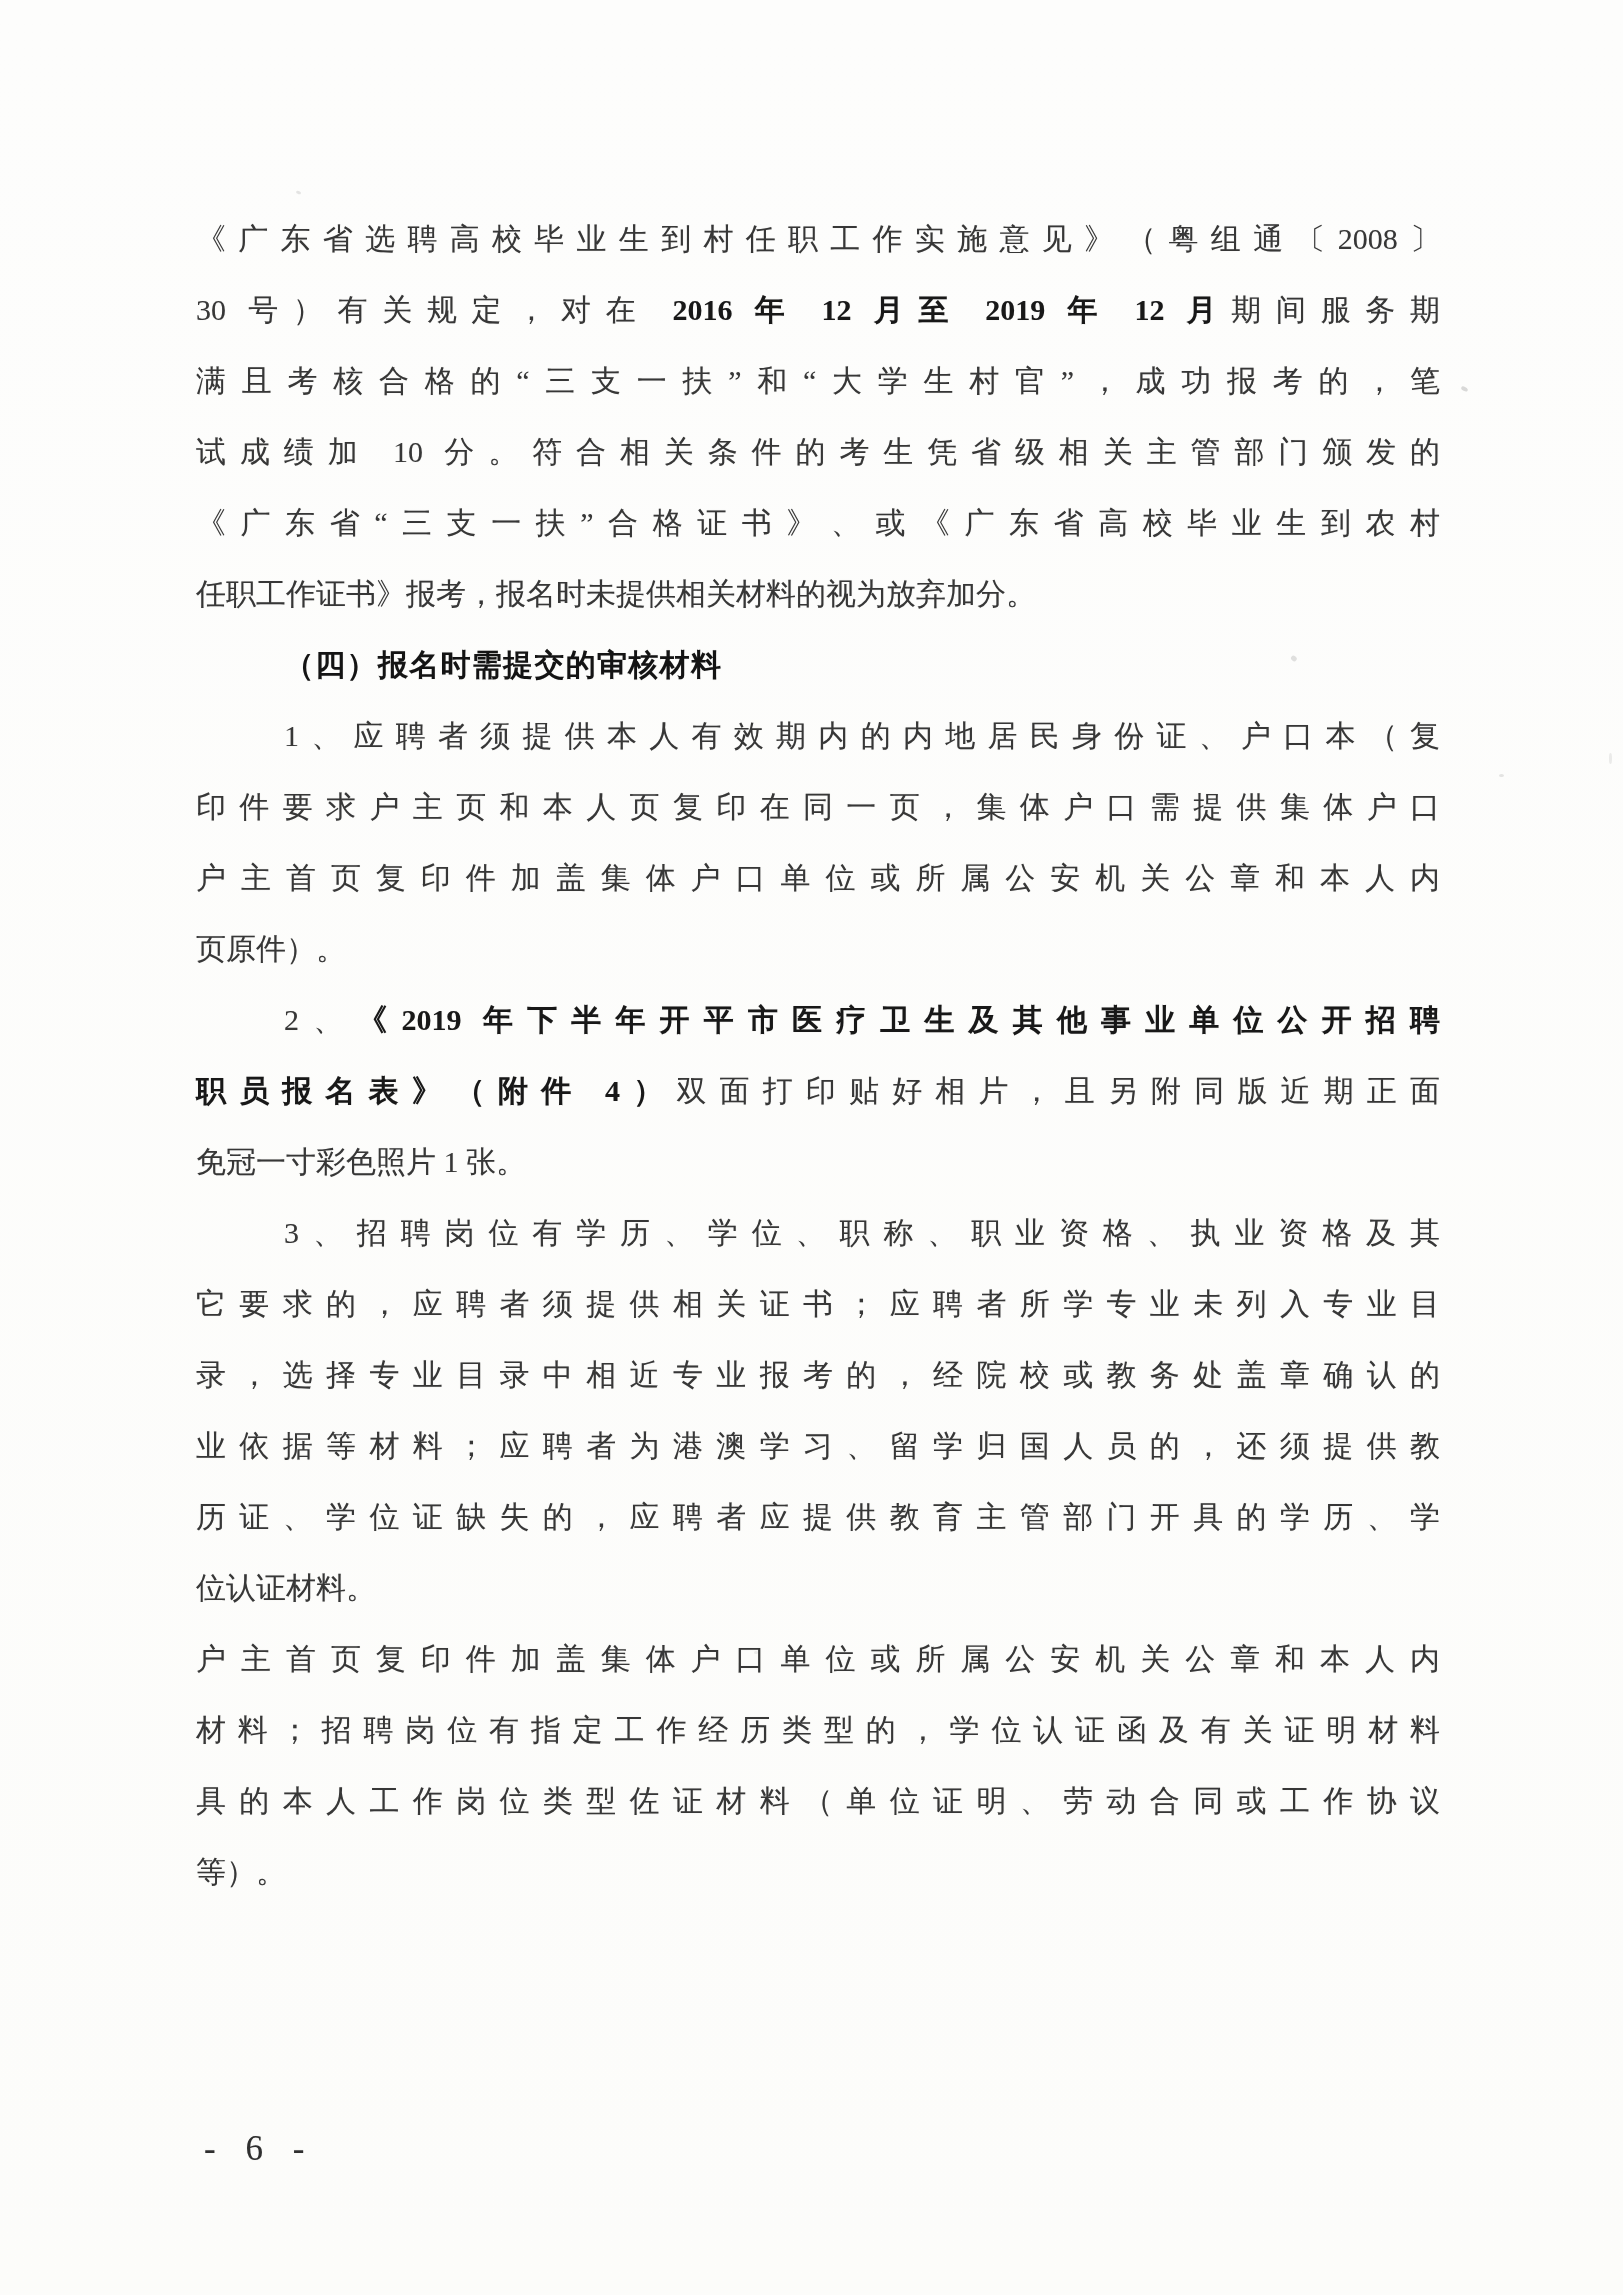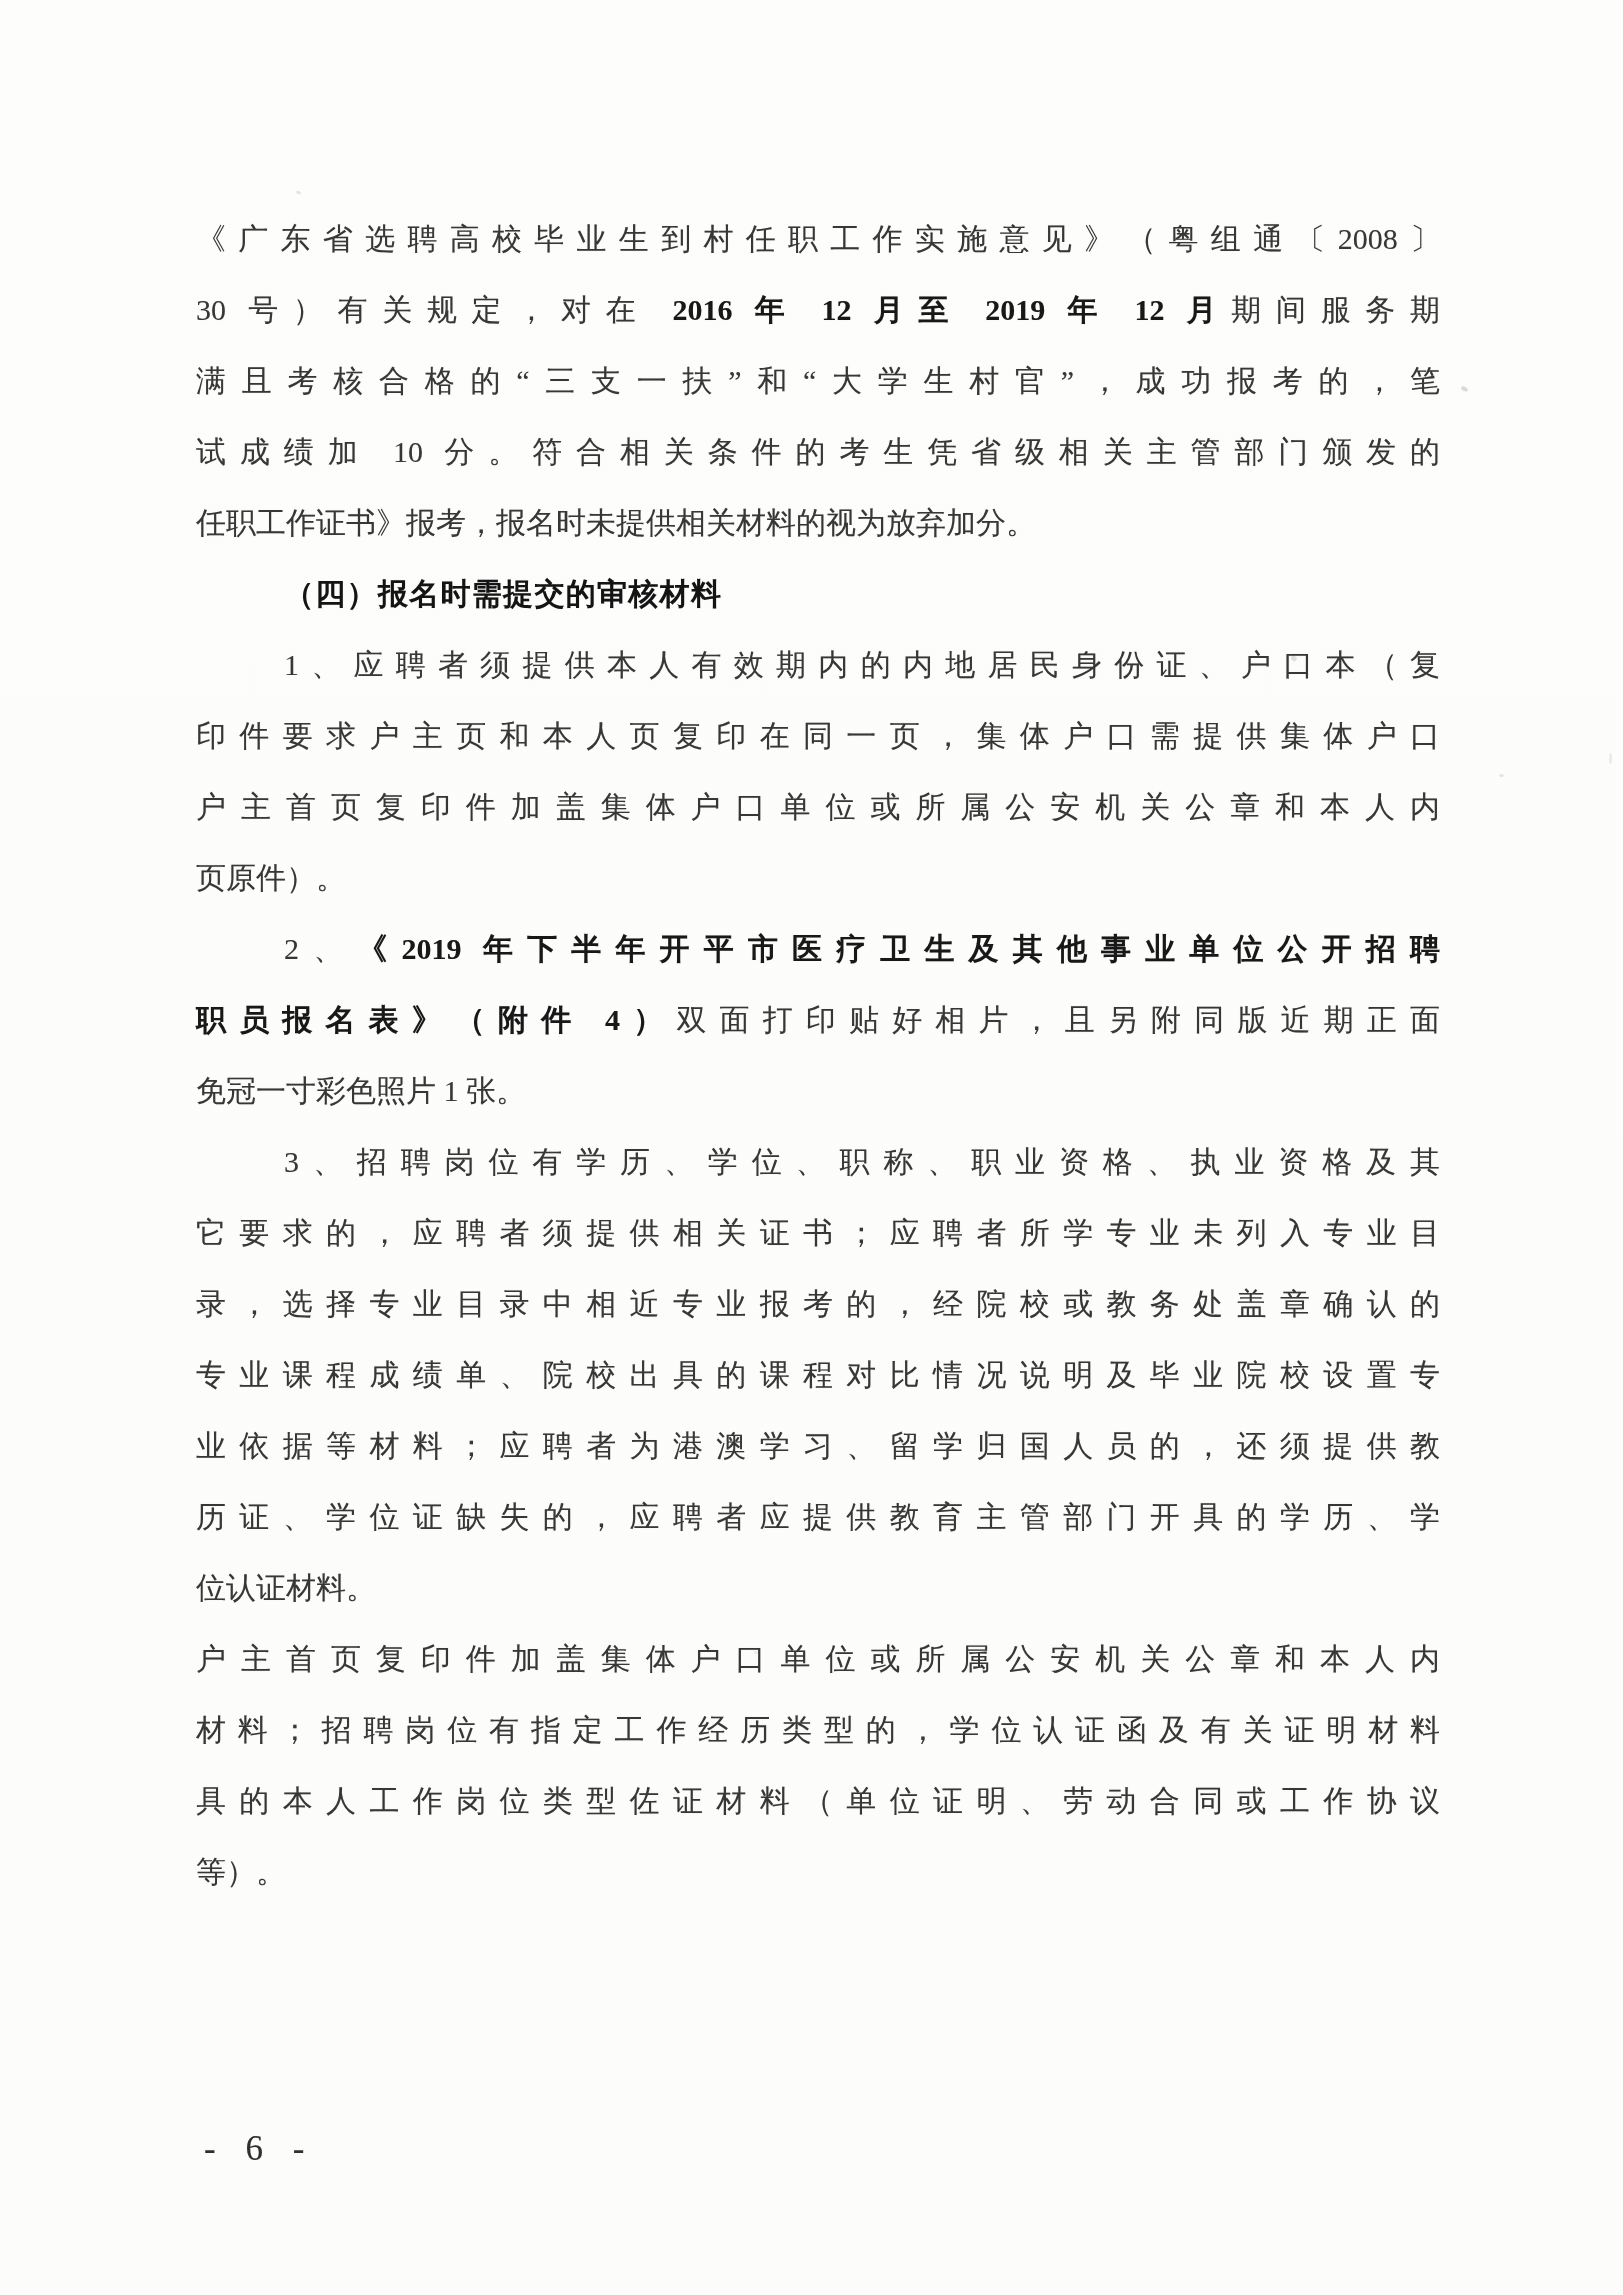--- a/index.html
+++ b/index.html
@@ -75,33 +75,33 @@
 </head>
 <body>
 
 <div id="page">
 
   <div id="text-block">
       <div class="line just"><span class="run">《广东省选聘高校毕业生到村任职工作实施意见》（粤组通〔2008〕</span></div>
       <div class="line just"><span class="run">30 号）有关规定，对在 </span><span class="run b">2016 年 12 月至 2019 年 12 月</span><span class="run">期间服务期</span></div>
       <div class="line just"><span class="run">满且考核合格的“三支一扶”和“大学生村官”，成功报考的，笔</span></div>
       <div class="line just"><span class="run">试成绩加 10 分。符合相关条件的考生凭省级相关主管部门颁发的</span></div>
+      <div class="line just"><span class="run">《广东省“三支一扶”合格证书》、或《广东省高校毕业生到农村</span></div>
       <div class="line"><span class="run">任职工作证书》报考，报名时未提供相关材料的视为放弃加分。</span></div>
       <div class="line indent heading"><span class="run b">（四）报名时需提交的审核材料</span></div>
       <div class="line just indent"><span class="run">1、应聘者须提供本人有效期内的内地居民身份证、户口本（复</span></div>
       <div class="line just"><span class="run">印件要求户主页和本人页复印在同一页，集体户口需提供集体户口</span></div>
       <div class="line just"><span class="run">户主首页复印件加盖集体户口单位或所属公安机关公章和本人内</span></div>
       <div class="line"><span class="run">页原件）。</span></div>
       <div class="line just indent"><span class="run">2、</span><span class="run b">《2019 年下半年开平市医疗卫生及其他事业单位公开招聘</span></div>
       <div class="line just"><span class="run b">职员报名表》（附件 4）</span><span class="run">双面打印贴好相片，且另附同版近期正面</span></div>
       <div class="line"><span class="run">免冠一寸彩色照片 1 张。</span></div>
       <div class="line just indent"><span class="run">3、招聘岗位有学历、学位、职称、职业资格、执业资格及其</span></div>
       <div class="line just"><span class="run">它要求的，应聘者须提供相关证书；应聘者所学专业未列入专业目</span></div>
       <div class="line just"><span class="run">录，选择专业目录中相近专业报考的，经院校或教务处盖章确认的</span></div>
-      <div class="line just"><span class="run">专业课程成绩单、院校出具的课程对比情况说明及毕业院校设置专</span></div>
       <div class="line just"><span class="run">业依据等材料；应聘者为港澳学习、留学归国人员的，还须提供教</span></div>
       <div class="line just"><span class="run">历证、学位证缺失的，应聘者应提供教育主管部门开具的学历、学</span></div>
       <div class="line"><span class="run">位认证材料。</span></div>
       <div class="line just"><span class="run">户主首页复印件加盖集体户口单位或所属公安机关公章和本人内</span></div>
       <div class="line just"><span class="run">材料；招聘岗位有指定工作经历类型的，学位认证函及有关证明材料</span></div>
       <div class="line just"><span class="run">具的本人工作岗位类型佐证材料（单位证明、劳动合同或工作协议</span></div>
       <div class="line"><span class="run">等）。</span></div>
     </div>
 
   <div id="page-number">- 6 -</div>

